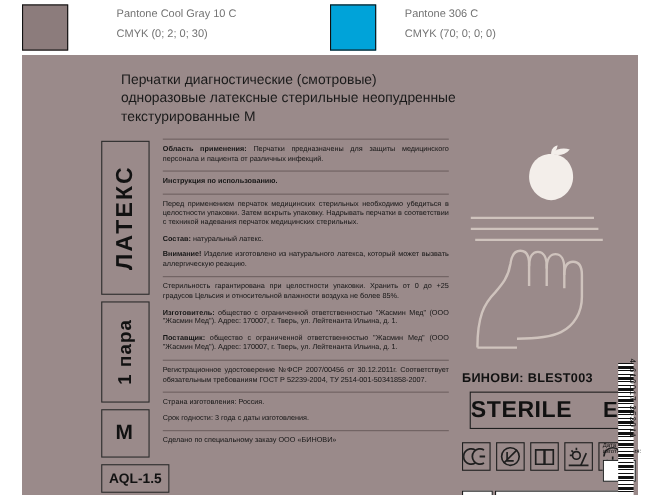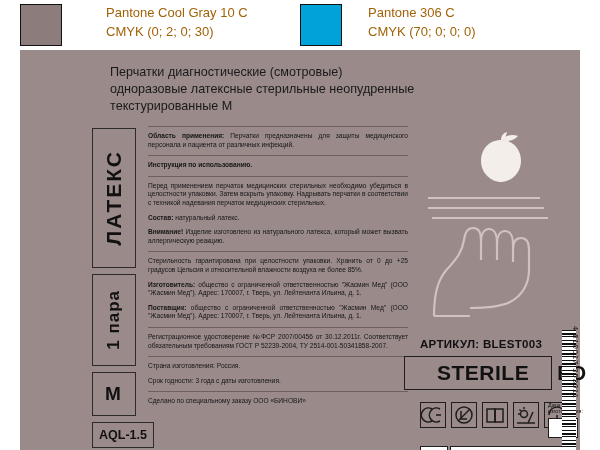--- a/index.html
+++ b/index.html
@@ -9,21 +9,21 @@
     font-family:"Liberation Sans", sans-serif;
     overflow:hidden;
   }
   .page{position:relative;width:600px;height:450px;}
 
   
   .swatchbar{position:absolute;left:0;top:0;width:600px;height:48px;background:#fff;}
   .sw{position:absolute;top:4px;width:40px;height:40px;border:1px solid #111;}
   .sw1{left:20px;background:#8c7c7c;}
   .sw2{left:300px;background:#00a3d9;}
-  .swtext{position:absolute;top:3px;font-size:13px;color:#a16207;line-height:19px;}
+  .swtext{position:absolute;top:3px;font-size:10px;color:#737373;line-height:19px;}
   .swtext1{left:106px;}
   .swtext2{left:368px;}
 
   
   .label{
     position:absolute;left:20px;top:50px;width:560px;height:448px;
     background:#9a8a8a;
   }
 
   
@@ -88,24 +88,23 @@
   .bodycol .h{font-weight:bold;}
   .bodycol .rule{border-top:1px solid #6e6060;margin:0 0 5px 0;height:0;}
 
   
   .article{
     position:absolute;left:400px;top:288px;
     font-size:11.5px;font-weight:bold;color:#111;letter-spacing:.3px;
   }
   
   .sterile{
-    position:absolute;left:384px;top:306px;width:148px;height:34px;
+    position:absolute;left:407px;top:306px;width:148px;height:34px;
     border:1.6px solid #1e1e1e;display:flex;align-items:center;
     box-sizing:border-box;
-    padding-left:32px;
   }
   .sterile .s1{flex:1;text-align:center;font-size:21px;font-weight:bold;color:#111;letter-spacing:.5px;}
   .sterile .sep{width:1.6px;height:100%;background:#1e1e1e;}
   .sterile .s2{width:46px;font-size:20px;font-weight:bold;color:#111;margin-left:28px;}
 
   
   .iconrow{position:absolute;left:400px;top:352px;display:flex;gap:5px;}
   .ibox{
     width:26px;height:26px;border:1.3px solid #1e1e1e;background:#9a8a8a;
     box-sizing:border-box;position:relative;
@@ -222,21 +221,21 @@
         <span>удостоверение №ФСР 2007/00456 от 30.12.2011г. Соответствует обязательным требованиям ГОСТ Р 52239-2004, ТУ 2514-001-50341858-2007.</span></p>
       <div class="rule"></div>
       <p><span>Страна изготовления:</span>
         <span>Россия.</span></p>
       <p><span>Срок годности:</span>
         <span>3 года с даты изготовления.</span></p>
       <div class="rule"></div>
       <p><span>Сделано по специальному заказу ООО «БИНОВИ»</span></p>
     </div>
 
-    <div class="article">АРТИКУЛ: BLEST003</div>
+    <div class="article">БИНОВИ: BLEST003</div>
 
     <div class="sterile">
       <div class="s1">STERILE</div>
       <div class="sep"></div>
       <div class="s2">EO</div>
     </div>
 
     <div class="iconrow">
       <div class="ibox">
         <svg width="24" height="24" viewBox="0 0 24 24">

